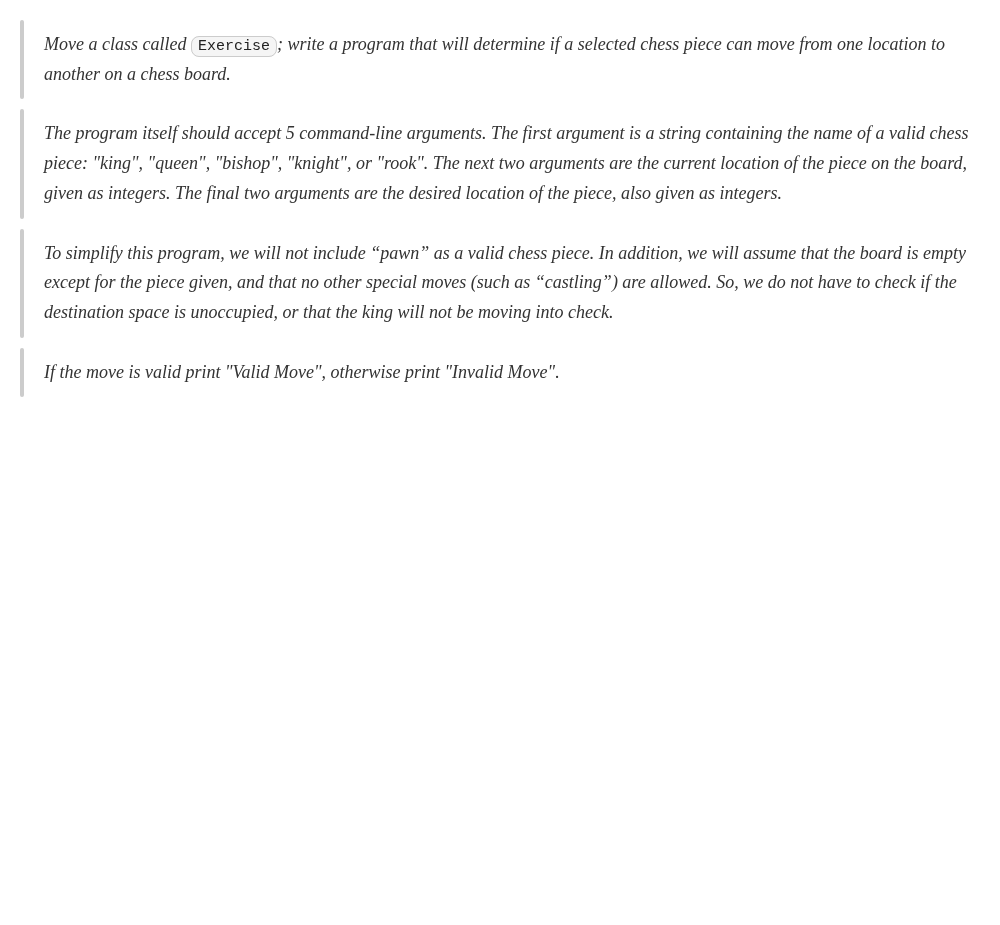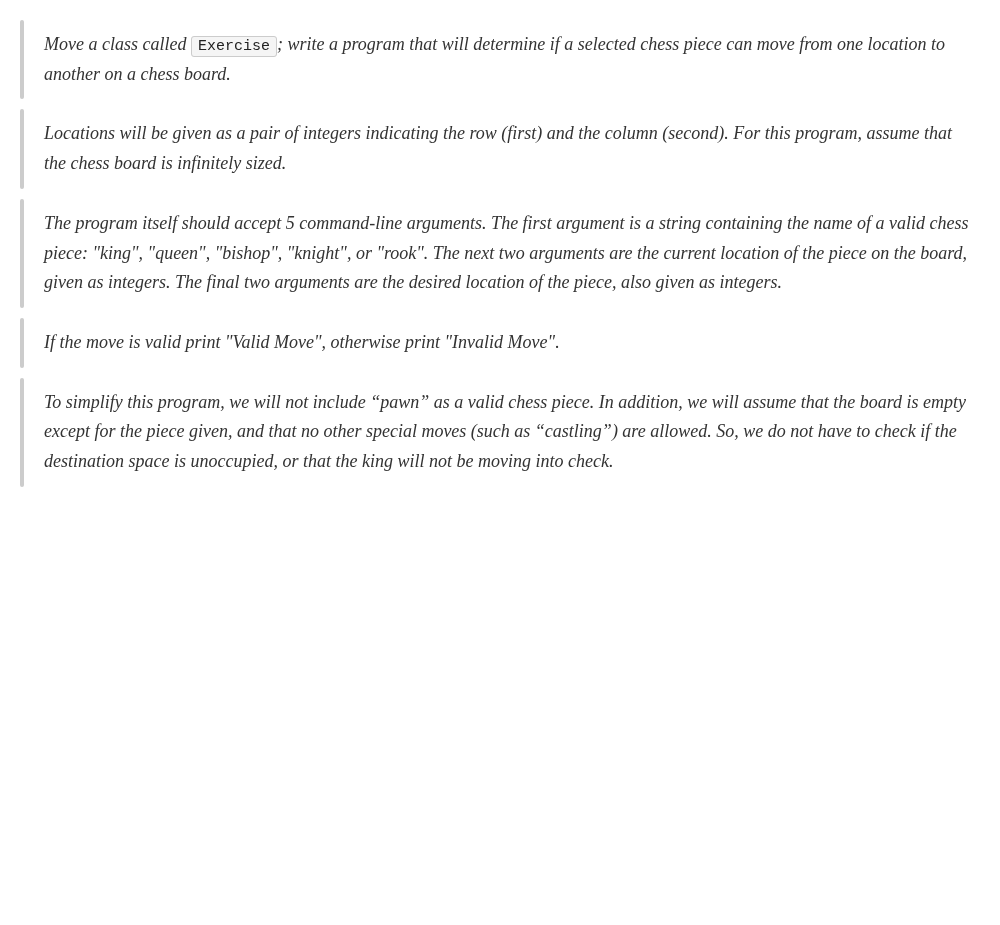--- a/index.html
+++ b/index.html
@@ -46,43 +46,39 @@
       padding: 10px 0;
       flex: 1;
     }
 
     .inline-code {
       font-style: normal;
       font-family: 'Courier New', Courier, monospace;
       font-size: 15px;
       background-color: #f5f5f5;
       border: 1px solid #cccccc;
-      border-radius: 3px;
+      border-radius: 8px;
       padding: 1px 6px;
       color: #222222;
       white-space: nowrap;
     }
   </style>
 </head>
 <body>
 
 <div class="page-container">
 <div class="paragraph-block">
       <div class="left-border"></div>
       <div class="paragraph-text"><span>Move a class called </span><code class="inline-code">Exercise</code><span>; write a program that will determine if a selected chess piece can move from one location to another on a chess board.</span></div>
     </div>
     <div class="paragraph-block">
       <div class="left-border"></div>
-      <div class="paragraph-text"><span>Locations will be given as a pair of integers indicating the row (first) and the column (second). For this program, assume that the chess board is infinitely sized.</span></div>
+      <div class="paragraph-text"><span>The program itself should accept 5 command-line arguments. The first argument is a string containing the name of a valid chess piece: "king", "queen", "bishop", "knight", or "rook". The next two arguments are the current location of the piece on the board, given as integers. The final two arguments are the desired location of the piece, also given as integers.</span></div>
     </div>
     <div class="paragraph-block">
       <div class="left-border"></div>
-      <div class="paragraph-text"><span>The program itself should accept 5 command-line arguments. The first argument is a string containing the name of a valid chess piece: "king", "queen", "bishop", "knight", or "rook". The next two arguments are the current location of the piece on the board, given as integers. The final two arguments are the desired location of the piece, also given as integers.</span></div>
+      <div class="paragraph-text"><span>To simplify this program, we will not include “pawn” as a valid chess piece. In addition, we will assume that the board is empty except for the piece given, and that no other special moves (such as “castling”) are allowed. So, we do not have to check if the destination space is unoccupied, or that the king will not be moving into check.</span></div>
     </div>
     <div class="paragraph-block">
       <div class="left-border"></div>
       <div class="paragraph-text"><span>If the move is valid print "Valid Move", otherwise print "Invalid Move".</span></div>
     </div>
-    <div class="paragraph-block">
-      <div class="left-border"></div>
-      <div class="paragraph-text"><span>To simplify this program, we will not include “pawn” as a valid chess piece. In addition, we will assume that the board is empty except for the piece given, and that no other special moves (such as “castling”) are allowed. So, we do not have to check if the destination space is unoccupied, or that the king will not be moving into check.</span></div>
-    </div>
   </div>
 
 </body></html>

